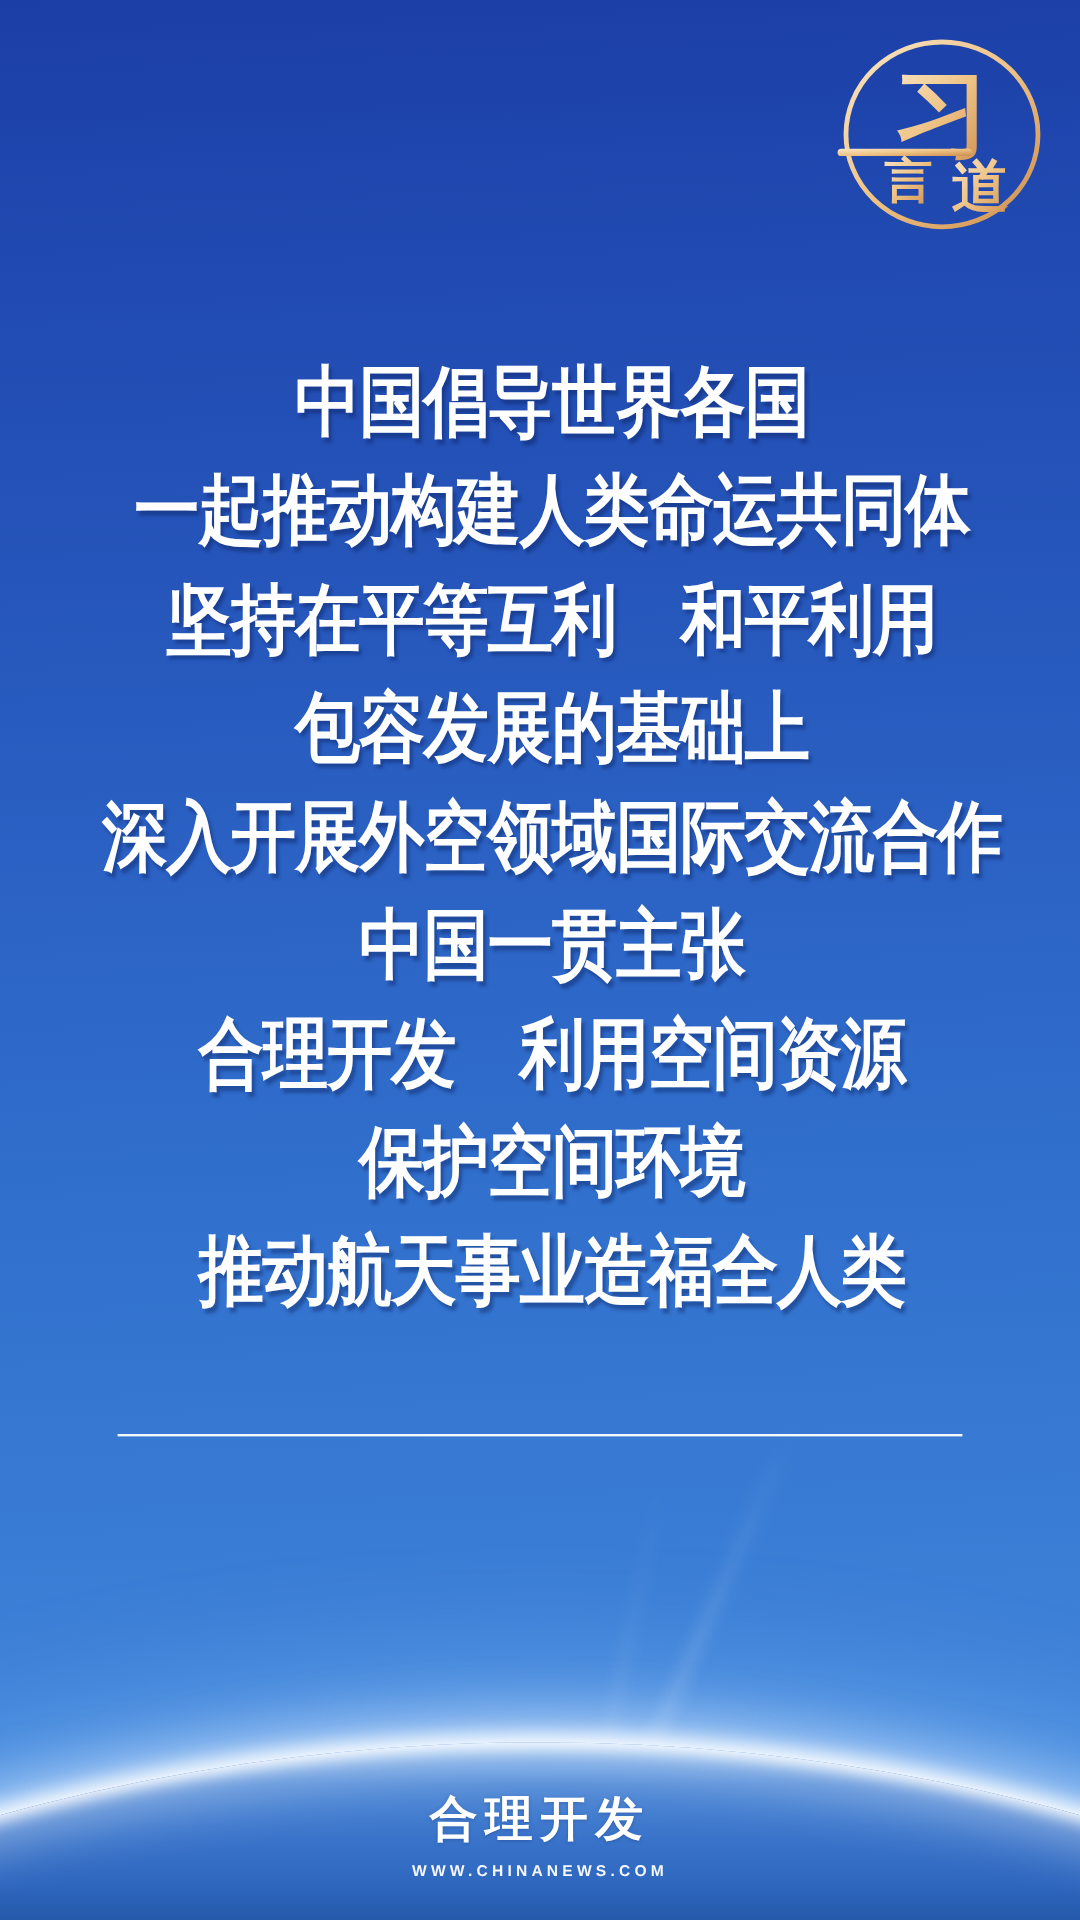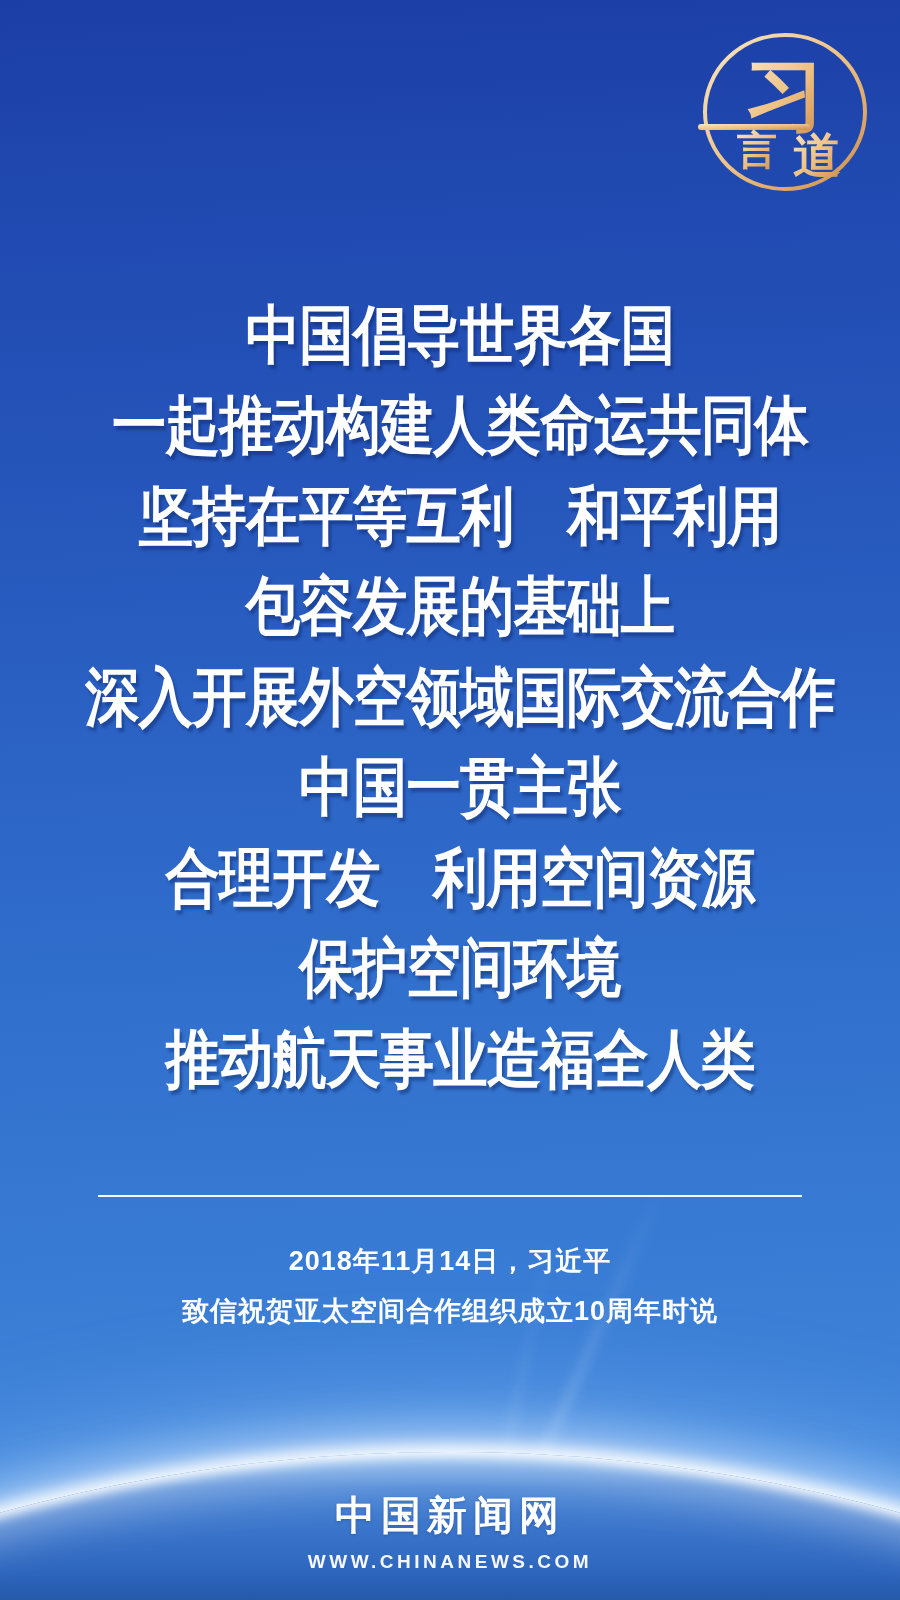--- a/index.html
+++ b/index.html
@@ -92,21 +92,21 @@
   .brand-name {
     font-size: 40px;
     font-weight: 700;
     color: #ffffff;
     letter-spacing: 6px;
     font-family: "DejaVu Serif", serif;
     text-shadow: 0 1px 3px rgba(20,50,120,0.35);
   }
   .brand-url {
     margin-top: 8px;
-    font-size: 19px;
+    font-size: 13px;
     font-weight: 700;
     color: rgba(255,255,255,0.95);
     letter-spacing: 3.5px;
   }
 </style>
 </head>
 <body>
 
 <div class="poster">
 
@@ -136,25 +136,21 @@
     <div class="quote-line">坚持在平等互利　和平利用</div>
     <div class="quote-line">包容发展的基础上</div>
     <div class="quote-line">深入开展外空领域国际交流合作</div>
     <div class="quote-line">中国一贯主张</div>
     <div class="quote-line">合理开发　利用空间资源</div>
     <div class="quote-line">保护空间环境</div>
     <div class="quote-line">推动航天事业造福全人类</div>
   </div>
 
   <div class="divider"></div>
-  <div class="attribution">
-    <div class="attr-line">2018年11月14日，习近平</div>
-    <div class="attr-line">致信祝贺亚太空间合作组织成立10周年时说</div>
-  </div>
 
   <div class="planet"></div>
 
   <div class="brand">
-    <div class="brand-name">中国新闻网</div>
+    <div class="brand-name">合理开发</div>
     <div class="brand-url">WWW.CHINANEWS.COM</div>
   </div>
 
 </div>
 
 </body></html>

